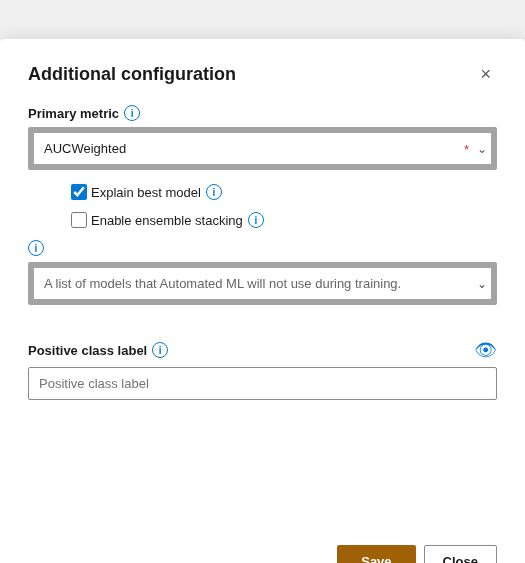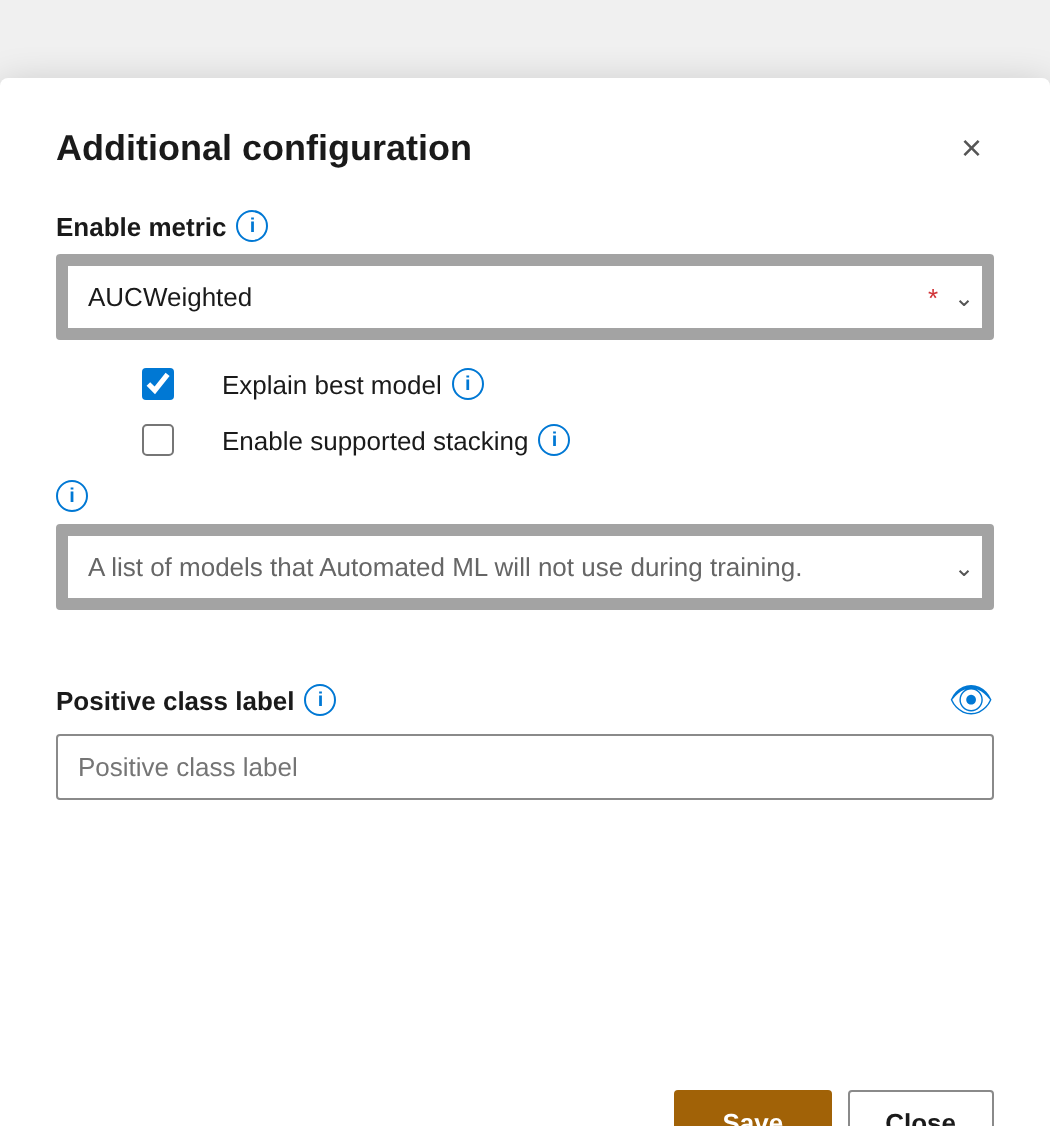--- a/index.html
+++ b/index.html
@@ -114,21 +114,21 @@
       font-size: 13px;
       position: absolute;
       right: 28px;
       top: 50%;
       transform: translateY(-50%);
     }
 
     .checkbox-group {
       display: flex;
       align-items: center;
-      gap: 24px;
+      gap: 4px;
       margin-bottom: 12px;
       padding-left: 43px;
     }
 
     .checkbox-input {
       width: 16px;
       height: 16px;
       cursor: pointer;
       accent-color: #0078d4;
       flex-shrink: 0;
@@ -223,21 +223,21 @@
 
 <div class="dialog">
 
   <div class="dialog-header">
     <span class="dialog-title">Additional configuration</span>
     <button class="close-btn">×</button>
   </div>
 
   <div class="form-group">
     <div class="form-label">
-      <span>Enable metric</span>
+      <span>Primary metric</span>
       <span class="info-icon">i</span>
     </div>
     <div class="select-wrapper">
       <select class="select-field">
         <option>AUCWeighted</option>
       </select>
       <span class="required-star">*</span>
       <span class="select-arrow">⌄</span>
     </div>
   </div>
@@ -246,21 +246,21 @@
     <input type="checkbox" class="checkbox-input" id="explain-best-model" checked="" style="">
     <label class="checkbox-label" for="explain-best-model">
       <span>Explain best model</span>
       <span class="info-icon">i</span>
     </label>
   </div>
 
   <div class="checkbox-group">
     <input type="checkbox" class="checkbox-input" id="enable-ensemble-stacking" style="">
     <label class="checkbox-label" for="enable-ensemble-stacking">
-      <span>Enable supported stacking</span>
+      <span>Enable ensemble stacking</span>
       <span class="info-icon">i</span>
     </label>
   </div>
 
 
   <div class="form-group">
     <div class="form-label">
       <span class="info-icon">i</span>
     </div>
     <div class="select-wrapper">

